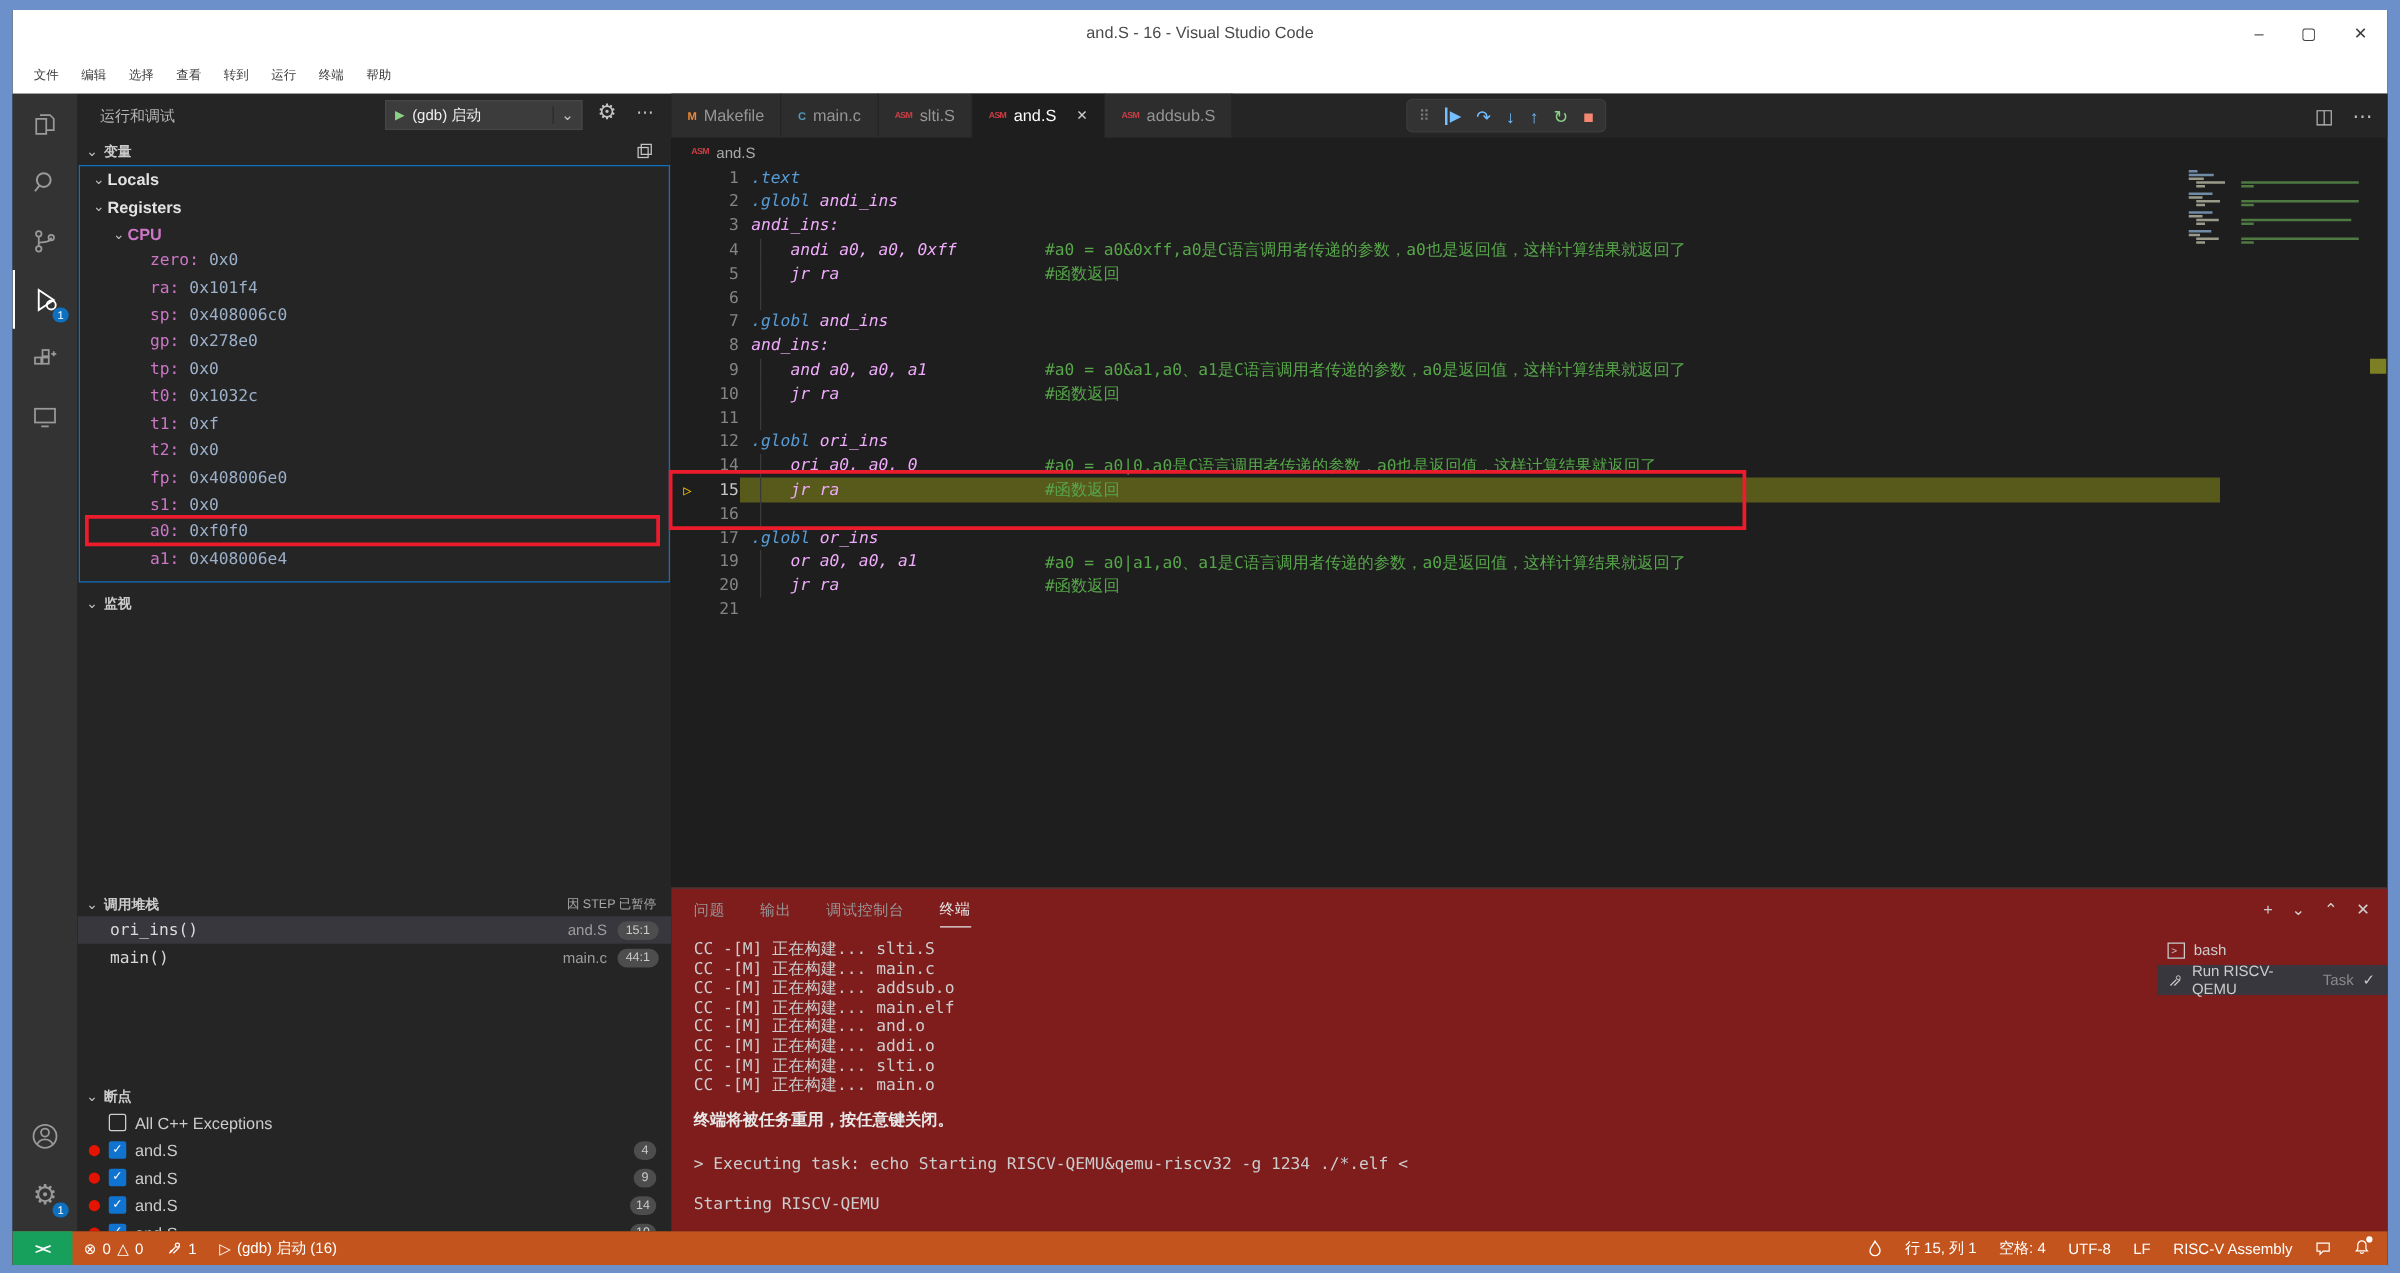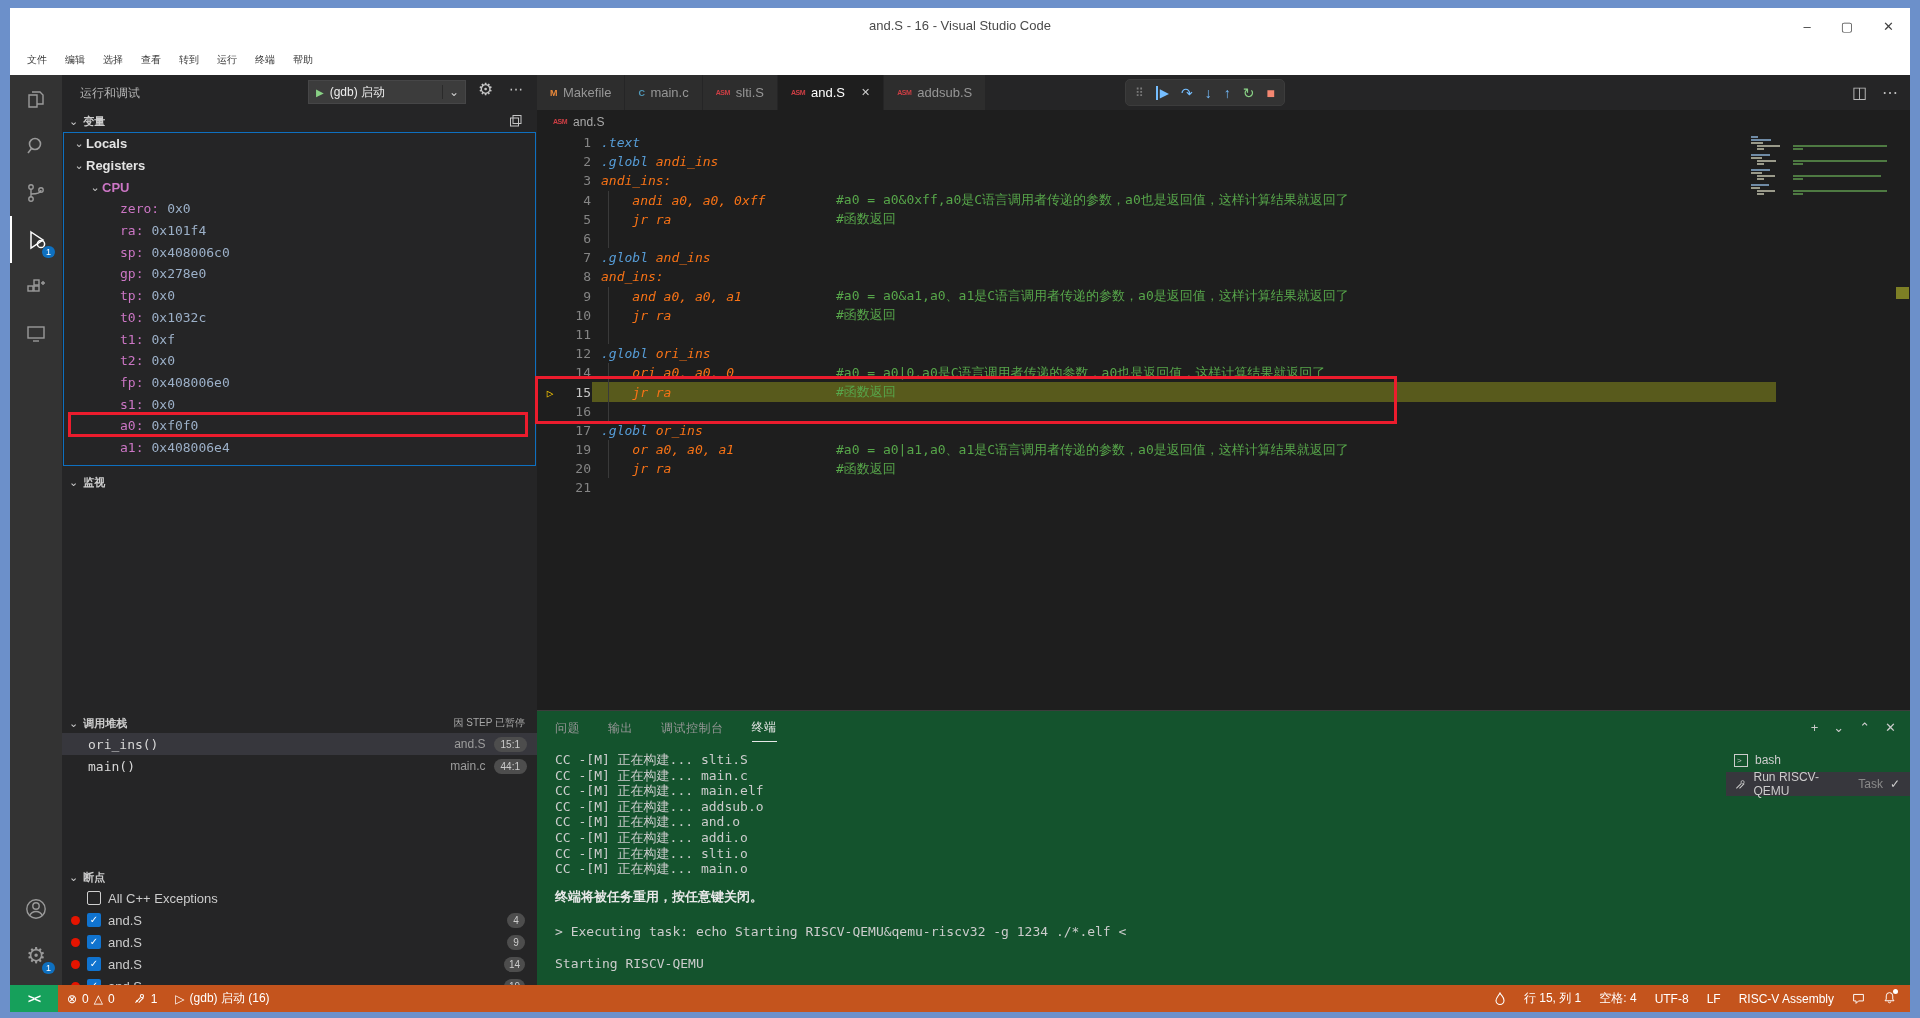--- a/index.html
+++ b/index.html
@@ -84,30 +84,30 @@
   .code-row { position:relative; height:19.2px; display:flex; align-items:center; font-family:"DejaVu Sans Mono",monospace; font-size:13px; white-space:pre; }
   .line-highlight { position:absolute; left:55px; right:134px; top:0; bottom:0; background:#585a1c; }
   .guide { position:absolute; left:71px; top:0; bottom:0; width:1px; background:#3a3a3a; }
   .marker { width:26px; text-align:center; position:relative; z-index:1; }
   .bp-dot { width:9px; height:9px; border-radius:50%; background:#e51400; margin:0 auto; }
   .cur-arrow { color:#ffcc00; font-size:11px; font-weight:bold; }
   .lnum { width:28px; text-align:right; color:#858585; position:relative; z-index:1; }
   .code-row.current .lnum { color:#c6c6c6; }
   .codewrap { margin-left:10px; min-width:235px; display:inline-block; position:relative; z-index:1;font-style:italic; }
   .directive { color:#569cd6; }
-  .codetext { color:#f97316; }
+  .codetext { color:#f0abfc; }
   .comment { color:#57a64a; position:relative; z-index:1; }
 
   .minimap { position:absolute; left:1210px; top:3px; width:150px; }
   .mm-row { position:relative; height:2px; margin-bottom:1px; }
   .mm-seg { position:absolute; top:0; height:2px; }
   .overview-marker { position:absolute; right:1px; top:154px; width:13px; height:12px; background:#7d7f25; }
 
   
-  .panel { position:absolute; left:0; top:635px; right:0; height:275px; border-top:1px solid #3c3c3c; background:#14532d; }
+  .panel { position:absolute; left:0; top:635px; right:0; height:275px; border-top:1px solid #3c3c3c; background:#7f1d1d; }
   .panel-tabs { position:relative; height:33px; display:flex; align-items:center; padding-left:18px; gap:28px; font-size:12px; color:#969696; }
   .panel-tab { padding:6px 0 5px 0; letter-spacing:0.5px; }
   .panel-tab.active { color:#e7e7e7; border-bottom:1px solid #e7e7e7; }
   .panel-actions { position:absolute; right:14px; top:0; height:33px; display:flex; gap:15px; align-items:center; color:#cccccc; font-size:13px; }
   .terminal { position:absolute; left:0; top:33px; right:184px; bottom:0; padding:8px 0 0 18px; font-family:"DejaVu Sans Mono",monospace; font-size:13px; color:#cccccc; overflow:hidden; }
   .t-line { height:15.6px; line-height:15.6px; white-space:pre; }
   .t-bold { font-weight:bold; color:#e8e8e8; margin-top:12px; }
   .t-task { margin-top:20px; }
   .t-status { margin-top:16px; }
   .term-side { position:absolute; right:0; top:33px; width:184px; bottom:0; padding-top:4px; }
@@ -501,22 +501,22 @@
             <div class="panel-actions">
             <span>+</span>
             <span>⌄</span>
             <span>⌃</span>
             <span>✕</span>
           </div>
         </div>
         <div class="terminal" id="terminal">
             <div class="t-line">CC -[M] 正在构建... slti.S</div>
             <div class="t-line">CC -[M] 正在构建... main.c</div>
+            <div class="t-line">CC -[M] 正在构建... addsub.o</div>
             <div class="t-line">CC -[M] 正在构建... main.elf</div>
-            <div class="t-line">CC -[M] 正在构建... addsub.o</div>
             <div class="t-line">CC -[M] 正在构建... and.o</div>
             <div class="t-line">CC -[M] 正在构建... addi.o</div>
             <div class="t-line">CC -[M] 正在构建... slti.o</div>
             <div class="t-line">CC -[M] 正在构建... main.o</div>
             <div class="t-line t-bold">终端将被任务重用，按任意键关闭。</div>
             <div class="t-line t-task">&gt; Executing task: echo Starting RISCV-QEMU&amp;qemu-riscv32 -g 1234 ./*.elf &lt;</div>
             <div class="t-line t-status">Starting RISCV-QEMU</div>
           </div>
         <div class="term-side" id="term-side">
             <div class="ts-row">

